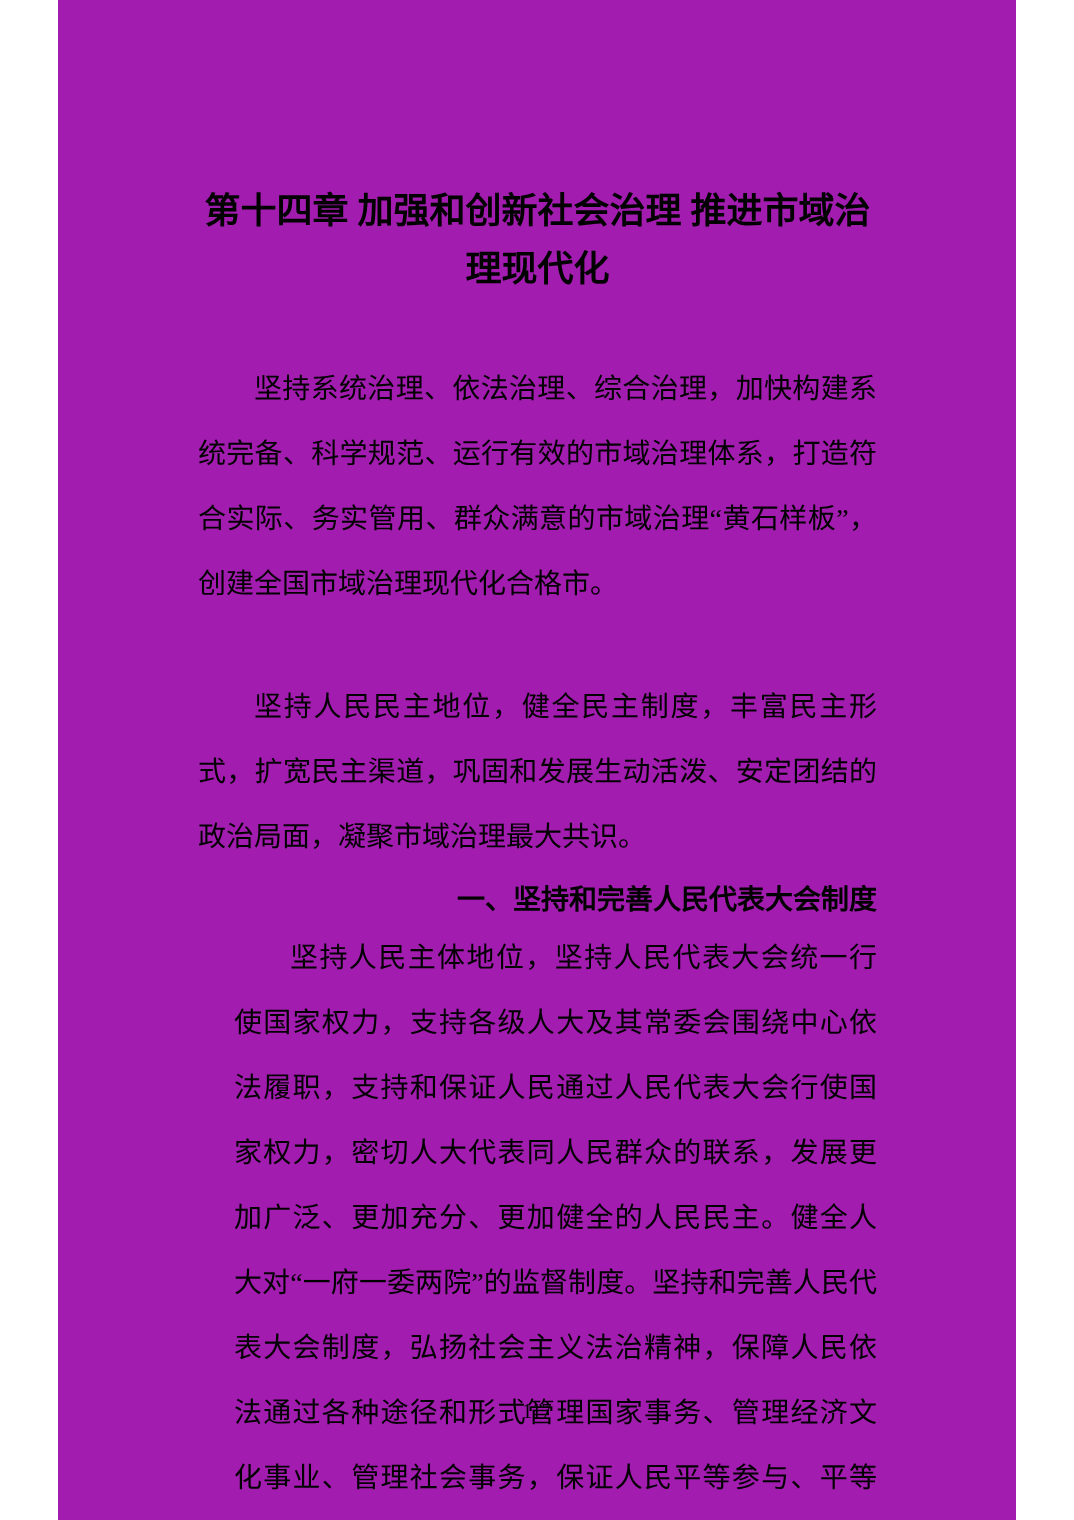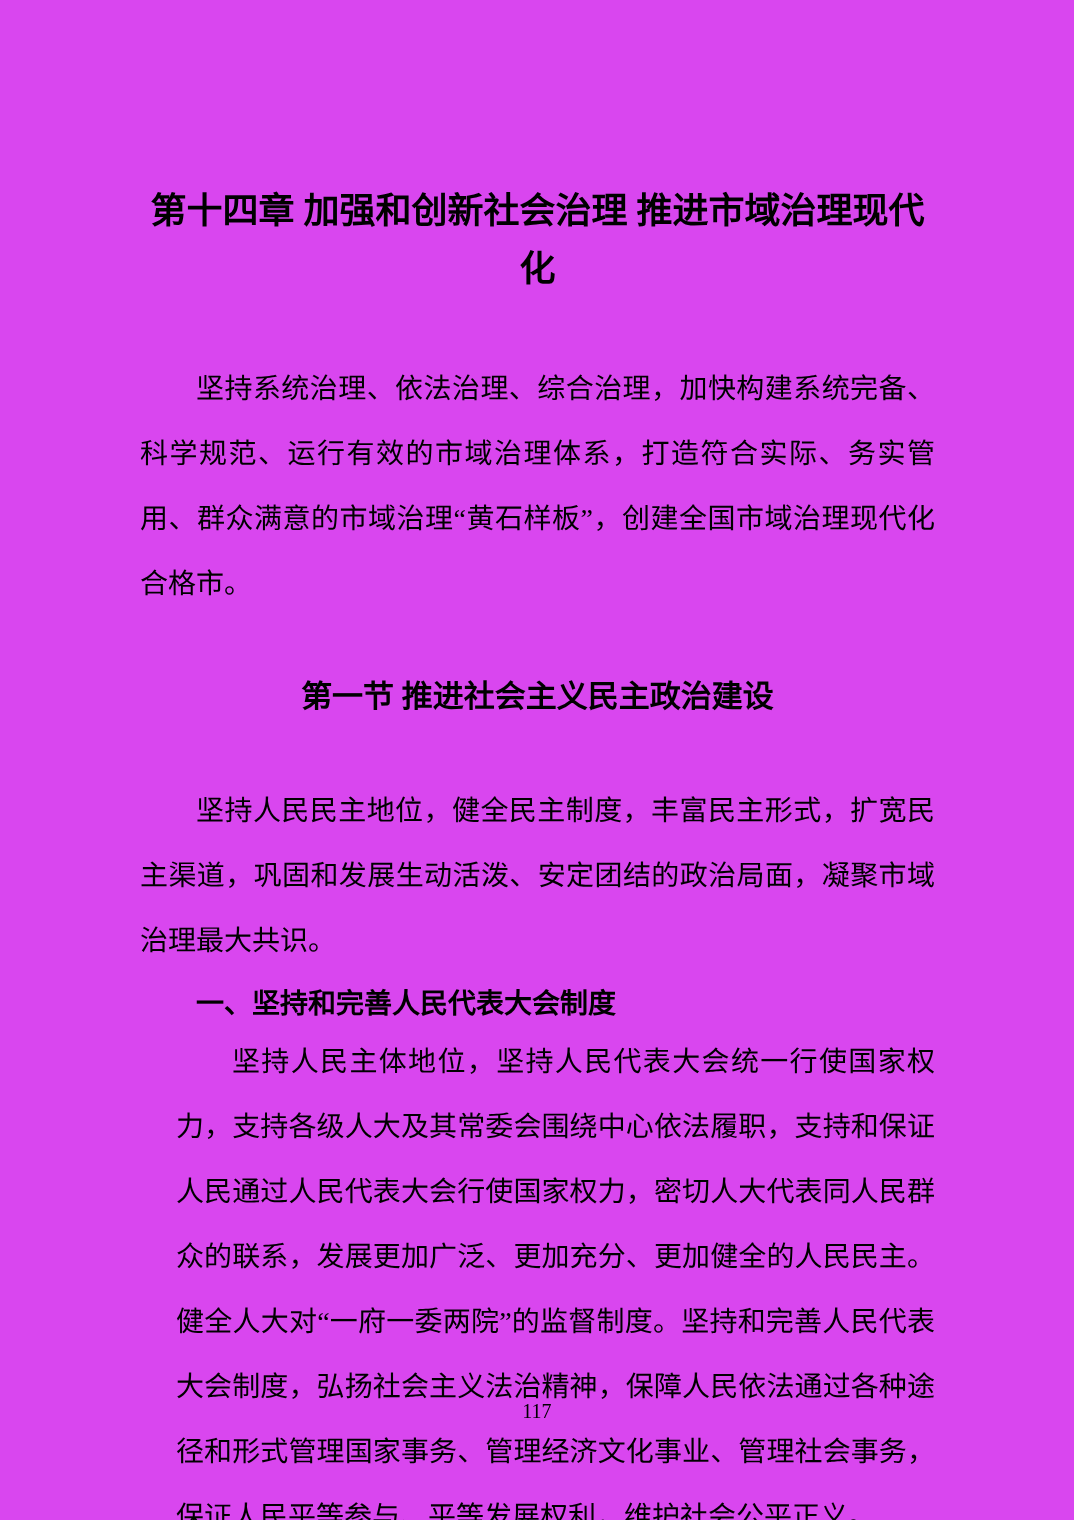--- a/index.html
+++ b/index.html
@@ -1,22 +1,22 @@
 <!DOCTYPE html>
 <html lang="zh-CN"><head>
 <meta charset="utf-8">
 <style>
   * { margin: 0; padding: 0; box-sizing: border-box; }
   html, body { background: #ffffff; }
   .page {
     position: relative;
-    width: 1074px;
+    width: 958px;
     height: 1520px;
     margin: 0 auto;
-    background: #d946ef;
+    background: #a21caf;
     color: #000000;
     overflow: hidden;
     font-family: "Liberation Serif", "DejaVu Serif", serif;
   }
   .content {
     padding: 182px 139px 0 140px; 
   }
   .chapter-title {
     font-size: 36px;
     line-height: 58px;
@@ -43,21 +43,21 @@
     text-align: center;
     font-family: "Liberation Serif", "DejaVu Serif", serif;
   }
   .section-intro { margin-top: 58px; }
   .sub-heading {
     margin-top: 6px;
     font-size: 28px;
     line-height: 50px;
     font-weight: bold;
     text-indent: 2em;
-    text-align: left;
+    text-align: right;
     font-family: "Liberation Sans", "DejaVu Sans", sans-serif;
   }
   .sub-heading-2 { margin-top: 12px; }
   .sub-body { margin-top: 0; margin-left: 36px; }
   .page-number {
     position: absolute;
     left: 0;
     right: 0;
     top: 1398px;
     text-align: center;
@@ -70,21 +70,20 @@
 </head>
 <body>
 
 <div class="page">
   <div class="content">
 
     <h1 class="chapter-title">第十四章 加强和创新社会治理 推进市域治理现代化</h1>
 
     <p class="para intro-para">坚持系统治理、依法治理、综合治理，加快构建系统完备、科学规范、运行有效的市域治理体系，打造符合实际、务实管用、群众满意的市域治理“黄石样板”，创建全国市域治理现代化合格市。</p>
 
-    <h2 class="section-title">第一节 推进社会主义民主政治建设</h2>
 
     <p class="para section-intro">坚持人民民主地位，健全民主制度，丰富民主形式，扩宽民主渠道，巩固和发展生动活泼、安定团结的政治局面，凝聚市域治理最大共识。</p>
 
     <h3 class="sub-heading">一、坚持和完善人民代表大会制度</h3>
 
     <p class="para sub-body">坚持人民主体地位，坚持人民代表大会统一行使国家权力，支持各级人大及其常委会围绕中心依法履职，支持和保证人民通过人民代表大会行使国家权力，密切人大代表同人民群众的联系，发展更加广泛、更加充分、更加健全的人民民主。健全人大对“一府一委两院”的监督制度。坚持和完善人民代表大会制度，弘扬社会主义法治精神，保障人民依法通过各种途径和形式管理国家事务、管理经济文化事业、管理社会事务，保证人民平等参与、平等发展权利，维护社会公平正义。</p>
 
     <h3 class="sub-heading sub-heading-2">二、巩固和发展生动活泼</h3>
 
   </div>

